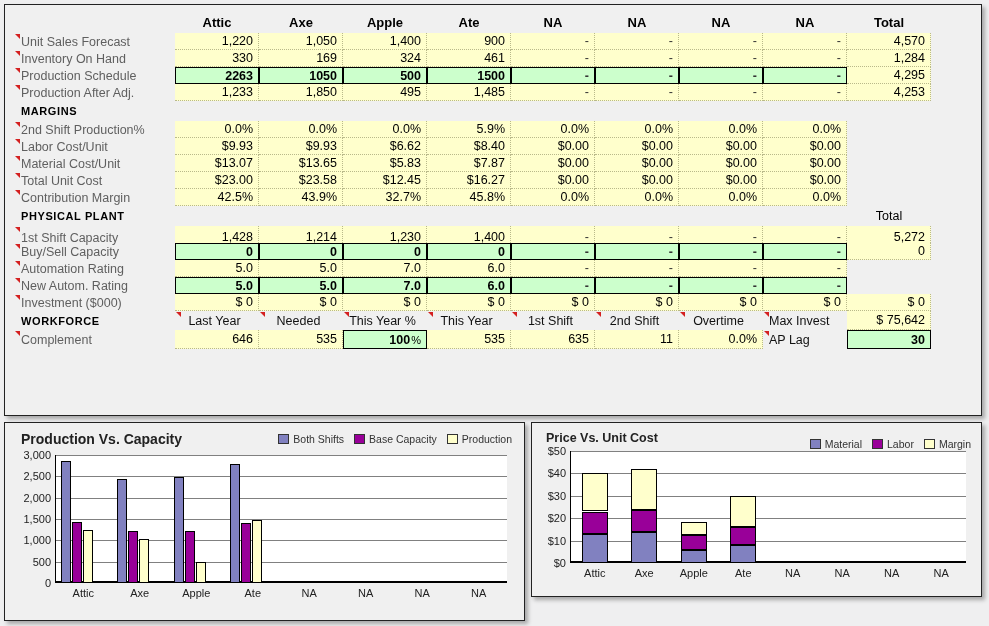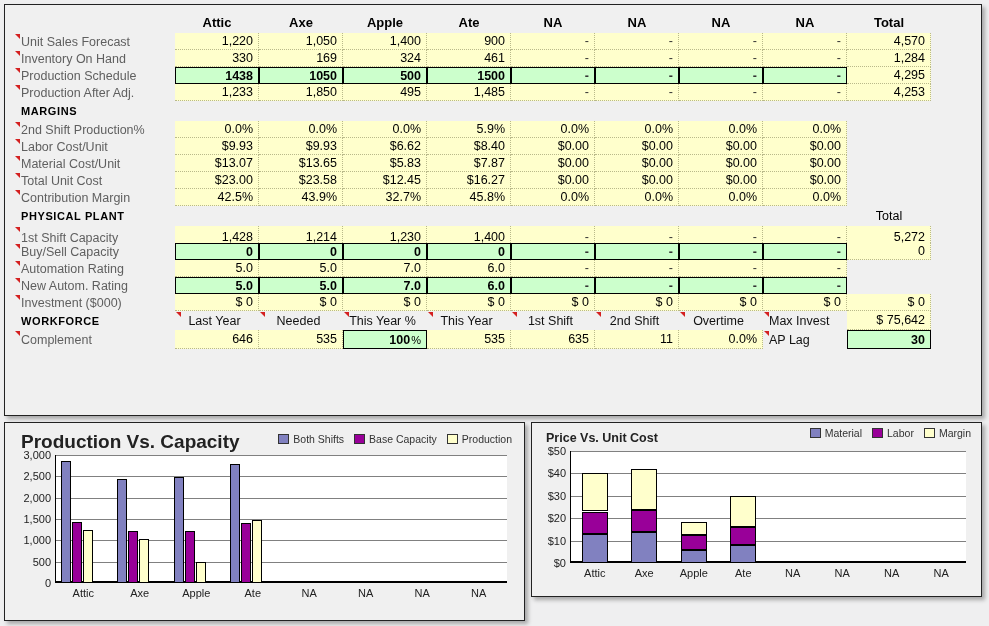--- a/index.html
+++ b/index.html
@@ -74,21 +74,21 @@
   }
   .cell.leftlbl {
     justify-content:flex-start; padding-left:6px; color:#111; background:transparent; border:none;
   }
   .pctbox { display:flex; align-items:center; justify-content:flex-end; width:100%; }
   .pctbox .num { font-weight:bold; }
   .pctbox .sym { font-weight:normal; font-size:11px; margin-left:1px; }
 
   
   .chart-title {
-    position:absolute; font-weight:bold; font-size:19px; color:#222;
+    position:absolute; font-weight:bold; font-size:14px; color:#222;
   }
   .legend { position:absolute; display:flex; align-items:center; gap:10px; }
   .legend .li { display:flex; align-items:center; gap:4px; font-size:10.5px; color:#333; }
   .legend .sw { width:11px; height:10px; border:1px solid #333; display:inline-block; }
 
   .plot { position:absolute; background:#fff; }
   .plot .gl { position:absolute; left:0; right:0; height:1px; background:#808080; }
   .plot .axis-b { position:absolute; left:0; right:0; bottom:0; height:2px; background:#000; }
   .plot .axis-l { position:absolute; left:0; top:0; bottom:0; width:1px; background:#000; }
   .ytick {
@@ -136,21 +136,21 @@
         <div class="cell yel" style="left:338px; width:84px;">324</div>
         <div class="cell yel" style="left:422px; width:84px;">461</div>
         <div class="cell yel dash" style="left:506px; width:84px;">-</div>
         <div class="cell yel dash" style="left:590px; width:84px;">-</div>
         <div class="cell yel dash" style="left:674px; width:84px;">-</div>
         <div class="cell yel dash" style="left:758px; width:84px;">-</div>
         <div class="cell yel" style="left:842px; width:84px;">1,284</div>
       </div>
       <div class="row" style="position:absolute; left:0; top:62px; height:17px; width:100%;">
         <div class="lbl"><div class="marker"></div>Production Schedule</div>
-        <div class="cell grn topline" style="left:170px; width:84px;">1438</div>
+        <div class="cell grn topline" style="left:170px; width:84px;">2263</div>
         <div class="cell grn topline" style="left:254px; width:84px;">1050</div>
         <div class="cell grn topline" style="left:338px; width:84px;">500</div>
         <div class="cell grn topline" style="left:422px; width:84px;">1500</div>
         <div class="cell grn dash" style="left:506px; width:84px;">-</div>
         <div class="cell grn dash" style="left:590px; width:84px;">-</div>
         <div class="cell grn dash" style="left:674px; width:84px;">-</div>
         <div class="cell grn dash" style="left:758px; width:84px;">-</div>
         <div class="cell yel" style="left:842px; width:84px;">4,295</div>
       </div>
       <div class="row" style="position:absolute; left:0; top:79px; height:17px; width:100%;">
@@ -367,21 +367,21 @@
       <div class="bar" style="left:197px; width:10px; height:63.36px; background:#ffffcc;"></div>
       <div class="xtick" style="left:224.25px; top:132px; width:60px;">NA</div>
       <div class="xtick" style="left:280.75px; top:132px; width:60px;">NA</div>
       <div class="xtick" style="left:337.25px; top:132px; width:60px;">NA</div>
       <div class="xtick" style="left:393.75px; top:132px; width:60px;">NA</div>
     </div>
 </div>
 
 <div class="panel" id="chart-right">
   <div class="chart-title" style="left:14px; top:8px; font-size:12.5px;">Price Vs. Unit Cost</div>
-  <div class="legend" id="legend-right" style="right:10px; top:4px;">
+  <div class="legend" id="legend-right" style="right:10px; top:15px;">
       <div class="li">
         <span class="sw" style="background:#8181c0;"></span>
         <span>Material</span>
       </div>
       <div class="li">
         <span class="sw" style="background:#990099;"></span>
         <span>Labor</span>
       </div>
       <div class="li">
         <span class="sw" style="background:#ffffcc;"></span>

